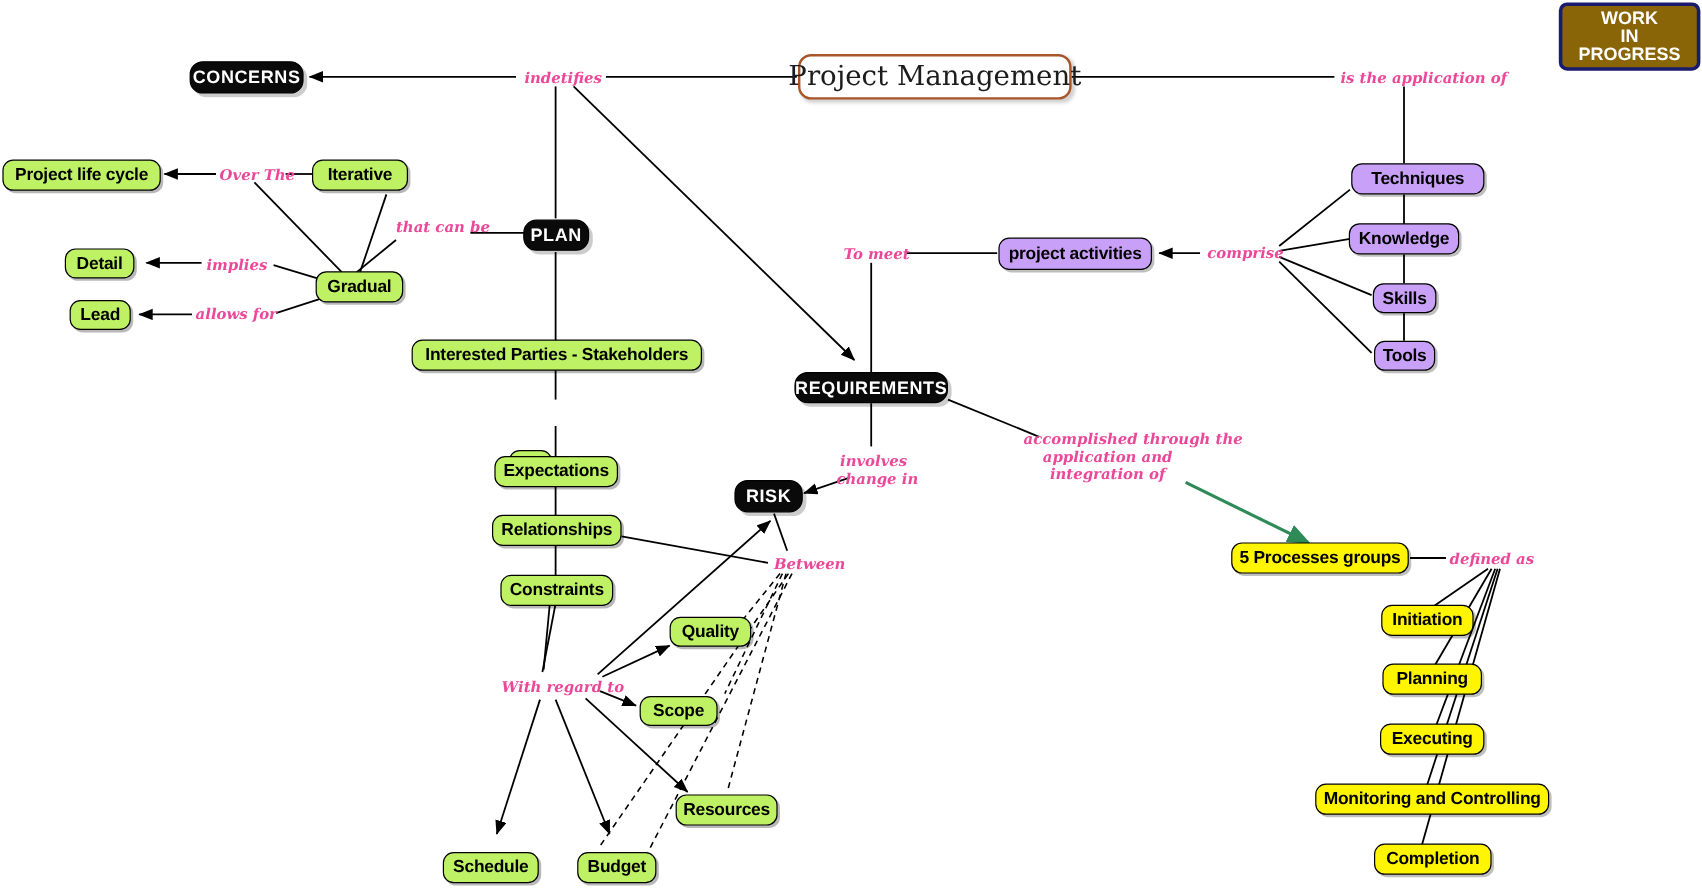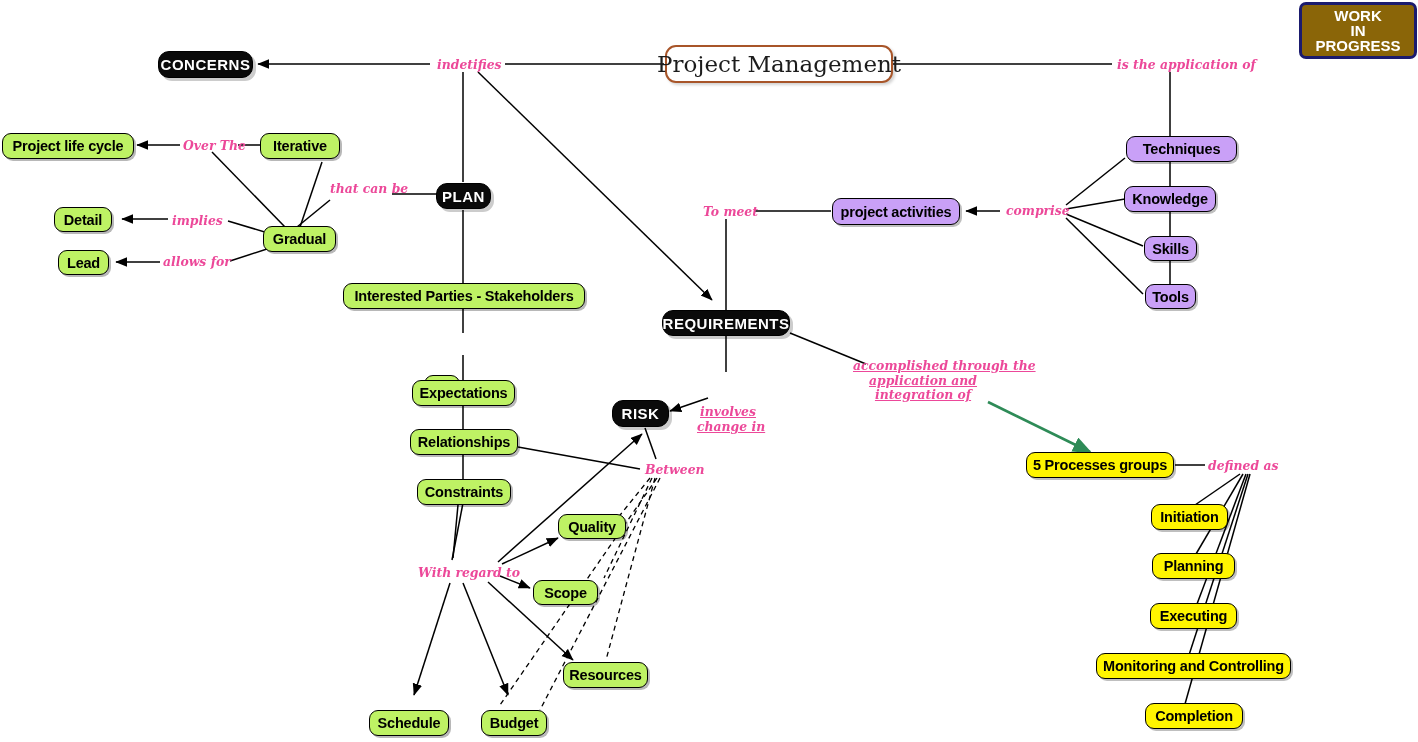--- a/index.html
+++ b/index.html
@@ -25,21 +25,21 @@
         box-shadow:2px 2px 3px rgba(0,0,0,0.18);}
 
   .wip{position:absolute;box-sizing:border-box;display:flex;flex-direction:column;align-items:center;
        justify-content:center;background:#8A6508;border:3px solid #1B1B6E;border-radius:7px;
        color:#ffffff;font-weight:bold;font-size:15px;line-height:1.02;text-align:center;
        font-family:"Liberation Sans",sans-serif;}
   .wip span{display:block;}
 
   .lbl{position:absolute;font-family:"DejaVu Serif",serif;font-weight:bold;font-style:italic;
        font-size:12.4px;color:#ec4899;white-space:nowrap;line-height:1.18;}
-  .lbl.c{text-align:center;text-decoration:underline;}
+  .lbl.c{text-align:center;}
 </style>
 </head>
 <body>
 
 <div id="stage">
 
   <svg class="links" viewBox="0 0 1418 742">
     <defs>
       <marker id="arrow" markerWidth="9" markerHeight="9" refX="7.5" refY="3.2" orient="auto" markerUnits="strokeWidth">
         <path d="M0,0 L8,3.2 L0,6.4 z" fill="#000"></path>
@@ -183,21 +183,21 @@
 
   <div class="lbl" style="left:437px;top:58px;">indetifies</div>
   <div class="lbl" style="left:1117px;top:58px;">is the application of</div>
   <div class="lbl" style="left:183px;top:139px;">Over The</div>
   <div class="lbl" style="left:330px;top:182px;">that can be</div>
   <div class="lbl" style="left:172px;top:214px;">implies</div>
   <div class="lbl" style="left:163px;top:255px;">allows for</div>
   <div class="lbl" style="left:703px;top:205px;">To meet</div>
   <div class="lbl" style="left:1006px;top:204px;">comprise</div>
 
-  <div class="lbl c" style="left:697px;top:377px;width:62px;margin-top:28px;">
+  <div class="lbl c" style="left:697px;top:377px;width:62px;">
     <span>involves</span><br>
     <span>change in</span>
   </div>
 
   <div class="lbl c" style="left:853px;top:359px;width:140px;">
     <span>accomplished through the</span><br>
     <span>application and</span><br>
     <span>integration of</span>
   </div>
 

